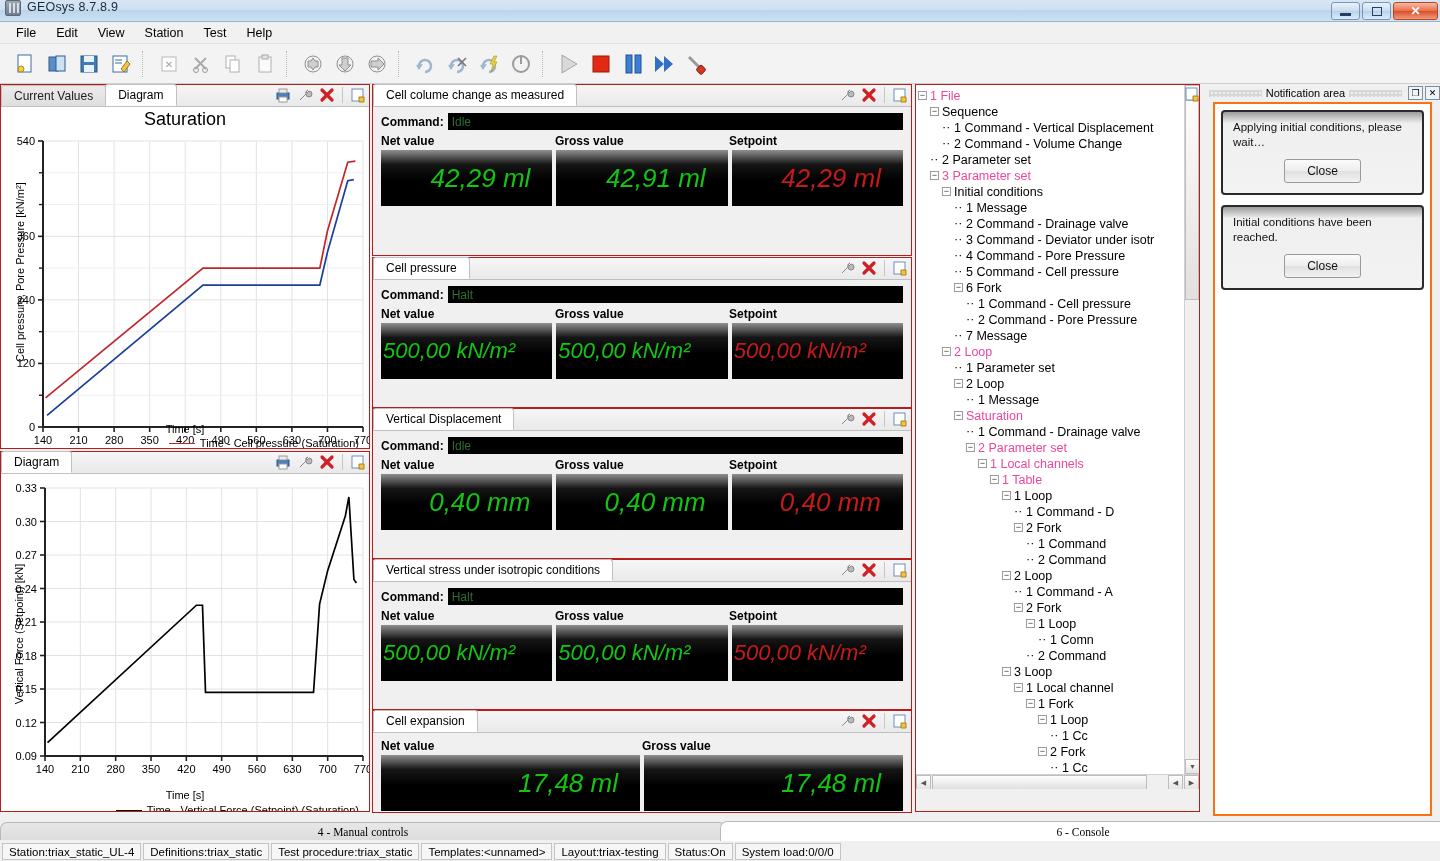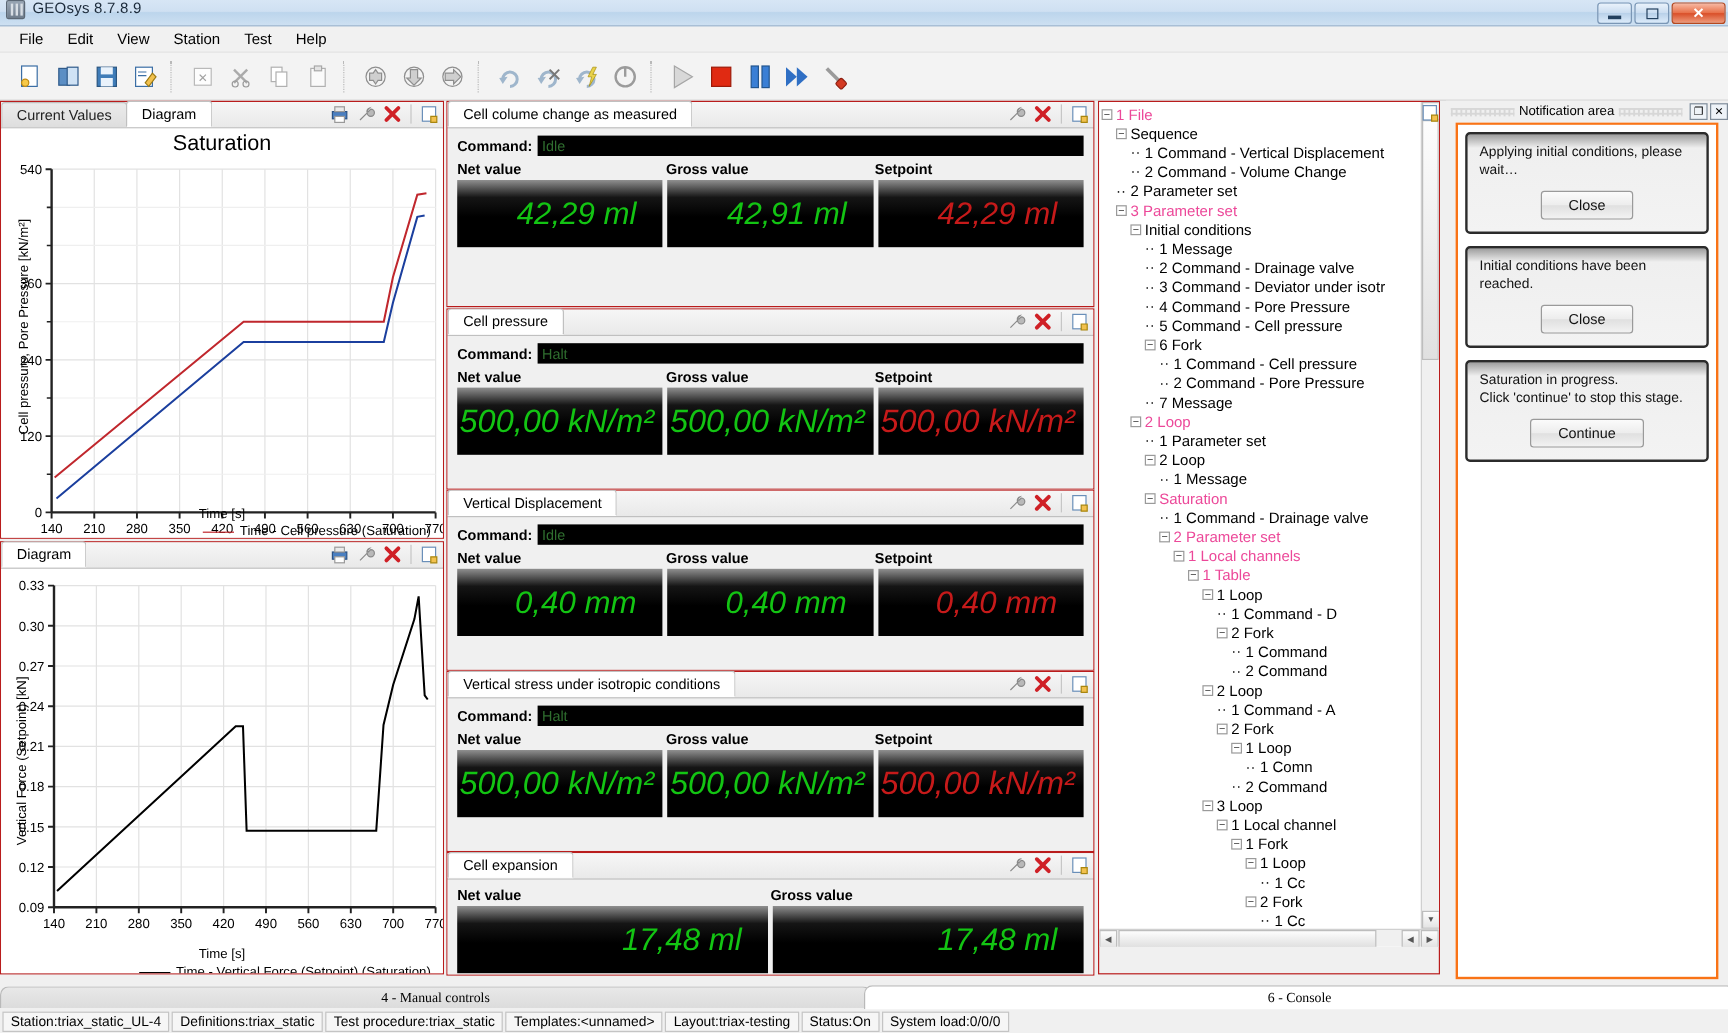--- a/index.html
+++ b/index.html
@@ -146,21 +146,21 @@
   .lcd{
     flex:1; height:56px;
     background:linear-gradient(to bottom,#8f8f8f 0%,#151515 26%,#000 55%,#000 100%);
     display:flex;align-items:center;justify-content:flex-end;
     padding-right:22px;
     font-size:26px; font-family:"Liberation Sans",sans-serif;
     overflow:hidden; white-space:nowrap;font-style:italic;
   }
   .lcd.green{ color:#13c413; }
   .lcd.red{ color:#c61a1a; }
-  .lcd.big{ font-size:27px; justify-content:flex-start; padding-left:2px;}
+  .lcd.big{ font-size:22px; justify-content:flex-start; padding-left:2px;}
 
   
   .treebody{ background:#fff; font-size:12.5px; position:relative; overflow:hidden;}
   .tnode{ white-space:nowrap; height:16px; line-height:16px; position:relative;}
   .tnode .exp{
     display:inline-block;width:9px;height:9px;
     border:1px solid #9a9a9a;background:#fff;
     font-size:9px;line-height:7px;text-align:center;color:#333;
     vertical-align:middle;margin-right:3px;
   }
@@ -928,26 +928,20 @@
        <div class="nbtnwrap">
             <button>Close</button>
           </div>
         </div>
         <div class="ncard">
           <div class="ntext">Initial conditions have been reached.</div>
        <div class="nbtnwrap">
             <button>Close</button>
           </div>
         </div>
-        <div class="ncard">
-          <div class="ntext">Saturation in progress.<br>Click 'continue' to stop this stage.</div>
-       <div class="nbtnwrap">
-            <button>Continue</button>
-          </div>
-        </div>
       </div>
   </div>
 
 </div>
 
 <div id="bottomtabs">
   <div class="btab">4 - Manual controls</div>
   <div class="btab active">6 - Console</div>
 </div>
 

